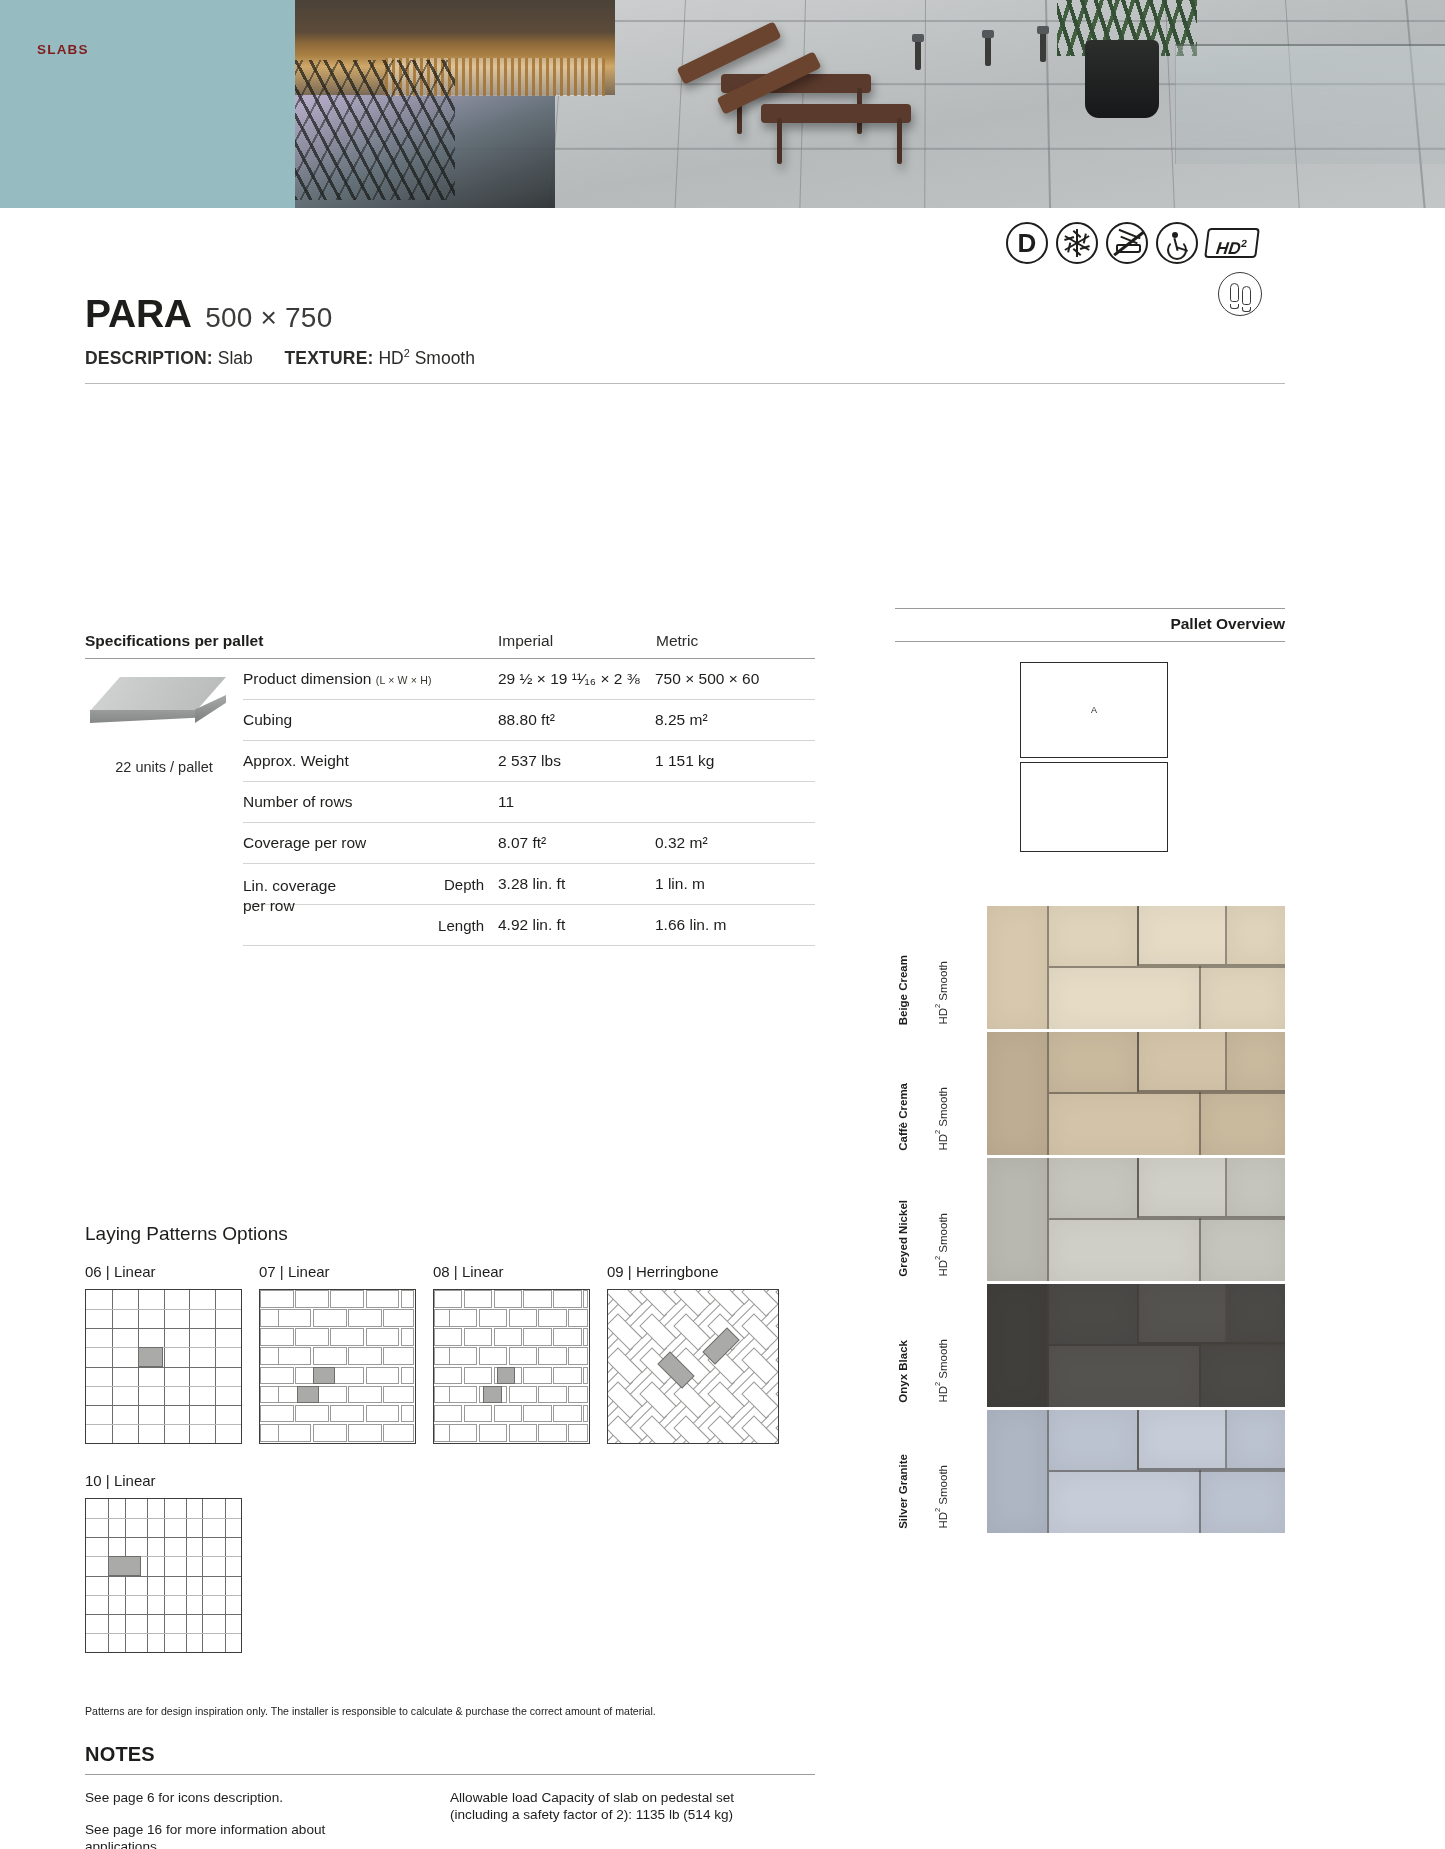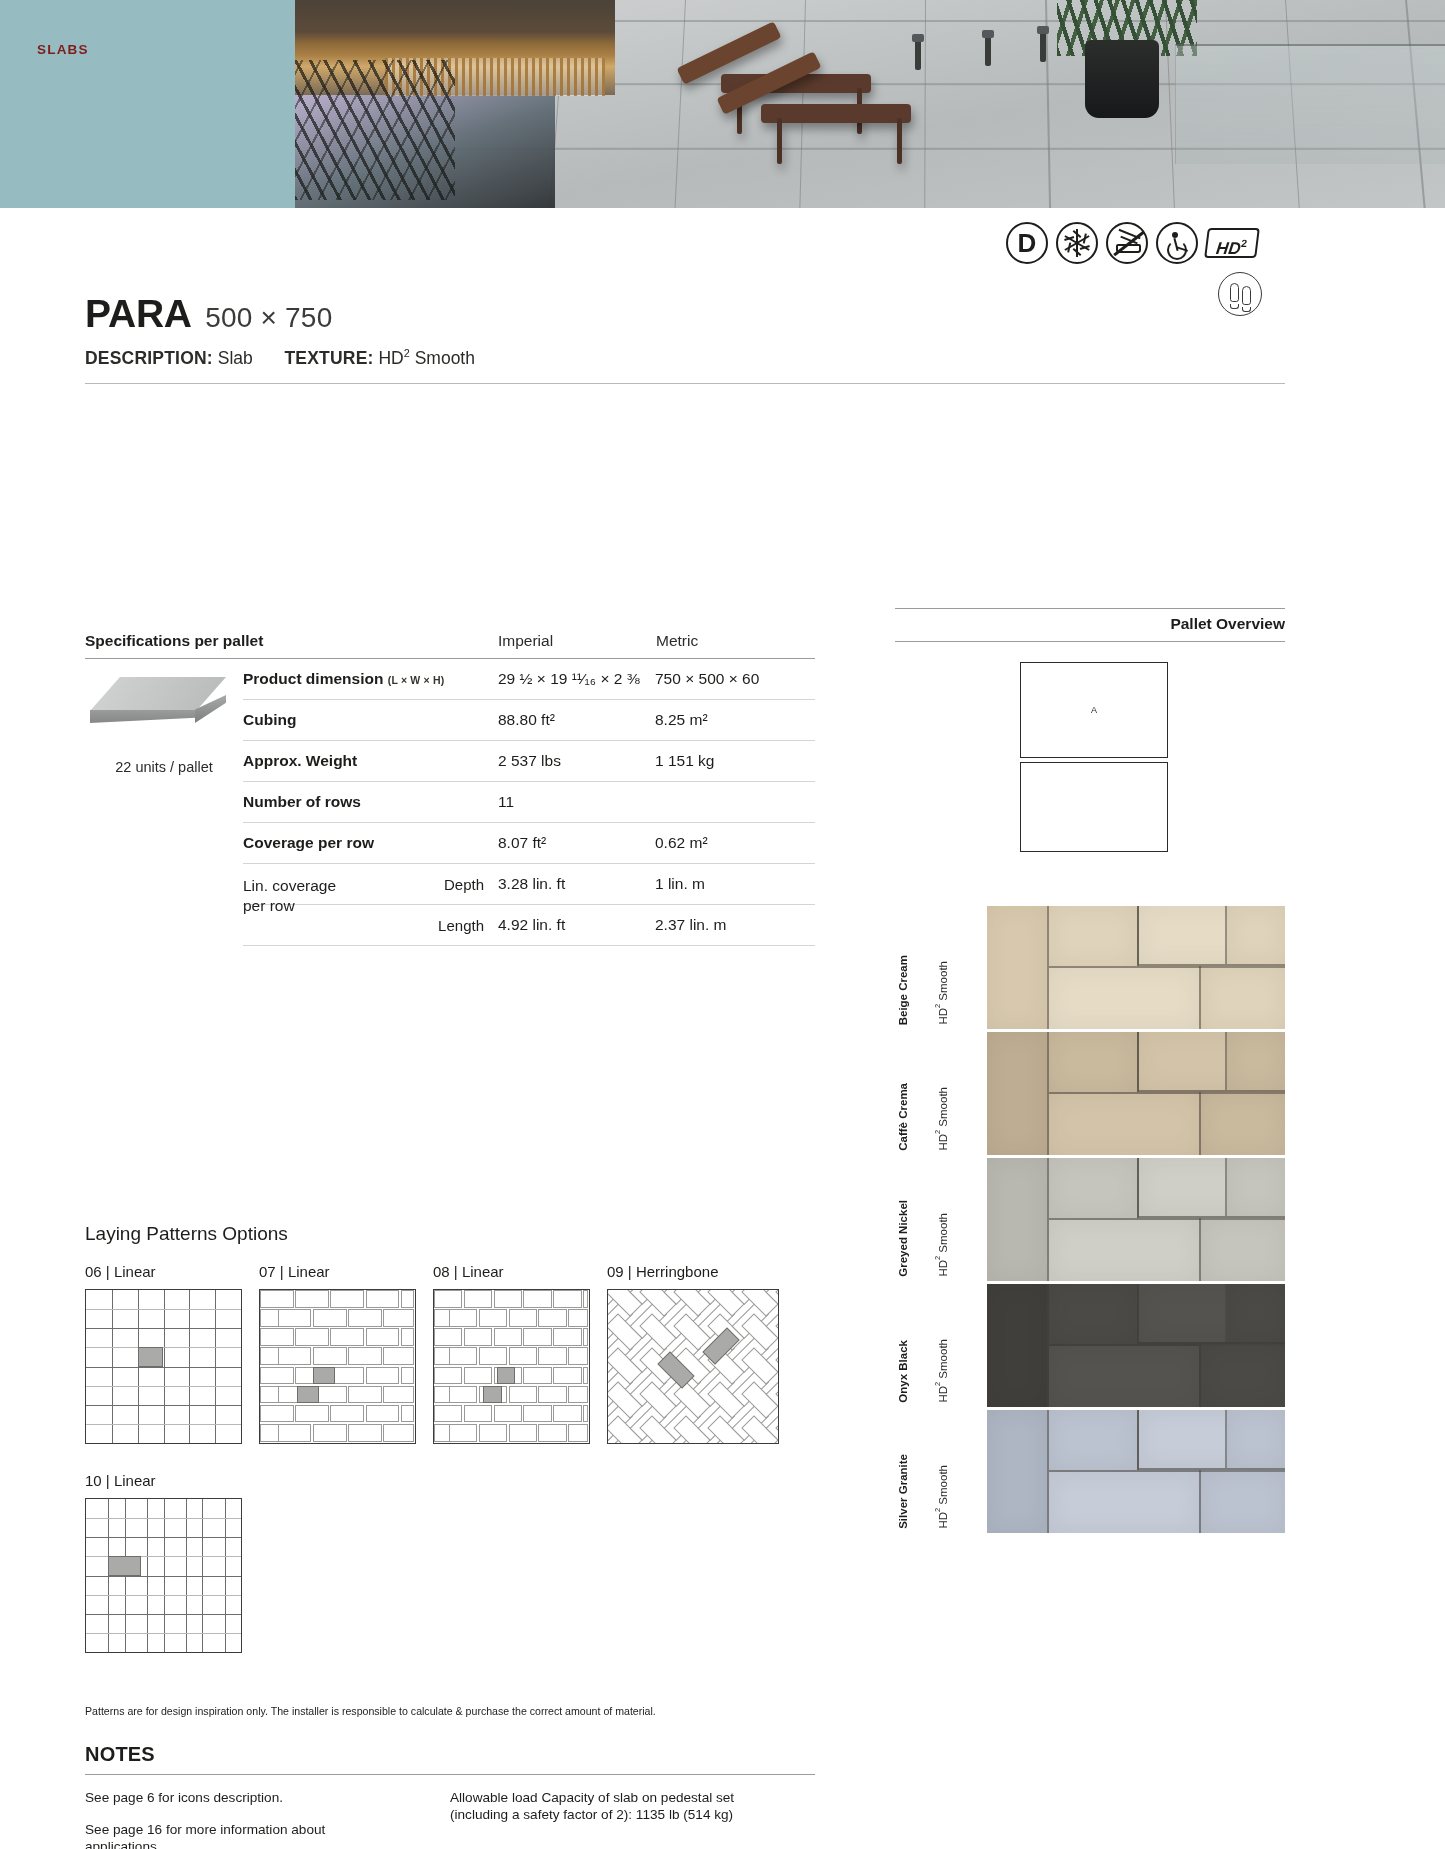--- a/index.html
+++ b/index.html
@@ -181,21 +181,21 @@
   .slab3d .side {
     position:absolute; left:105px; top:18px; width:31px; height:28px;
     background:linear-gradient(180deg,#a8aaaa,#7d7f7f);
     clip-path: polygon(0% 52%, 100% 0%, 100% 28%, 0% 100%);
   }
   .units { position:absolute; left:0; top:100px; width:158px; text-align:center; font-size:14.5px; color:#2b2b29;}
   .spec-rows { width:572px; }
   .srow {
     display:flex; align-items:center; min-height:41px; border-bottom:1px solid #d4d4d1;
   }
-  .srow .lbl { width:255px; font-size:15.5px; color:#1d1d1b;font-weight:bold; }
+  .srow .lbl { width:255px; font-size:15.5px; color:#1d1d1b; }
   .srow .lbl small { font-size:10.5px; color:#35352f; letter-spacing:.2px; }
   .srow .sub { width:75px; font-size:15px; text-align:right; padding-right:14px; color:#1d1d1b;}
   .srow .imp { width:157px; font-size:15.5px; }
   .srow .met { width:160px; font-size:15.5px; }
   .lincov-label {
     position:absolute; font-size:15.5px; line-height:20px; color:#1d1d1b;
   }
   .lincov-wrap { position:relative; }
 
   
@@ -394,39 +394,39 @@
           <div class="met">1 151 kg</div>
         </div>
         <div class="srow">
           <div class="lbl">Number of rows</div>
           <div class="imp">11</div>
           <div class="met"></div>
         </div>
         <div class="srow">
           <div class="lbl">Coverage per row</div>
           <div class="imp">8.07 ft²</div>
-          <div class="met">0.62 m²</div>
+          <div class="met">0.32 m²</div>
         </div>
 
         <div class="lincov-wrap">
           <div class="lincov-label" style="left:0; top:12px;">
             <div>Lin. coverage</div>
             <div>per row</div>
           </div>
           <div class="srow">
             <div class="lbl"></div>
             <div class="sub" style="margin-left:-75px;">Depth</div>
             <div class="imp">3.28 lin. ft</div>
             <div class="met">1 lin. m</div>
           </div>
           <div class="srow">
             <div class="lbl"></div>
             <div class="sub" style="margin-left:-75px;">Length</div>
             <div class="imp">4.92 lin. ft</div>
-            <div class="met">2.37 lin. m</div>
+            <div class="met">1.66 lin. m</div>
           </div>
         </div>
       </div>
     </div>
   </div>
 
   <div class="pallet">
     <div class="pallet-head">Pallet Overview</div>
     <div class="pallet-figs">
       <div class="pfig a">

